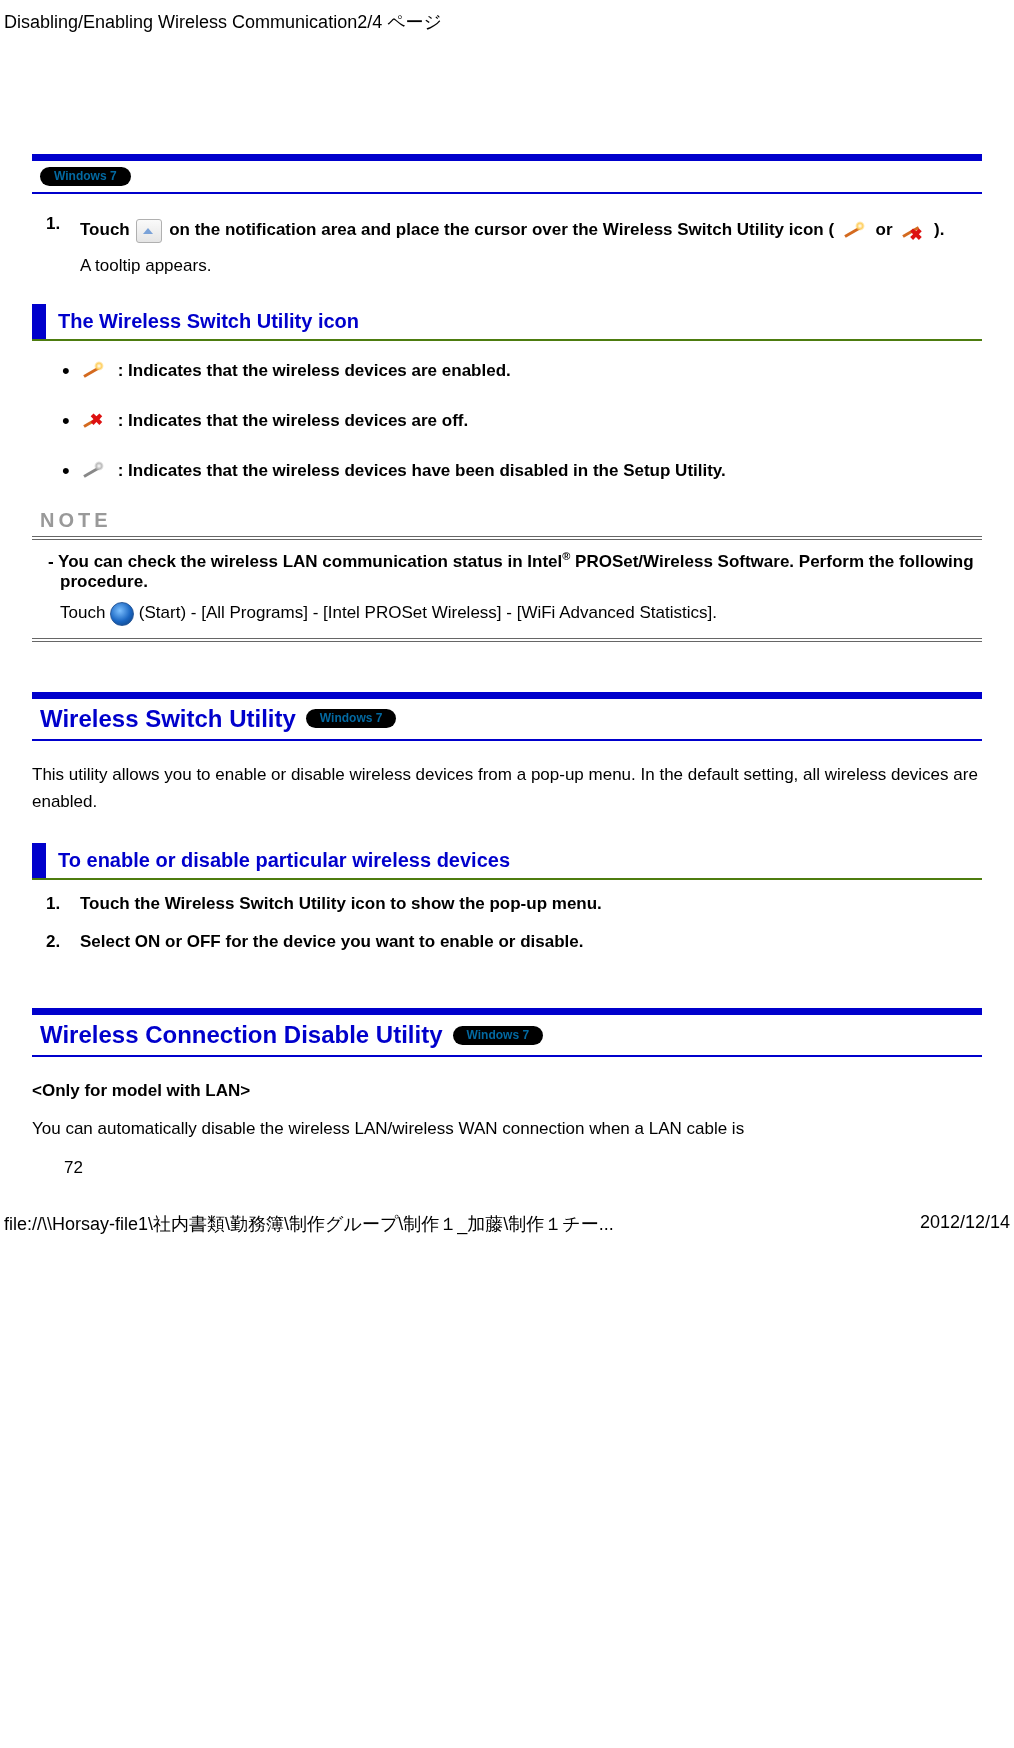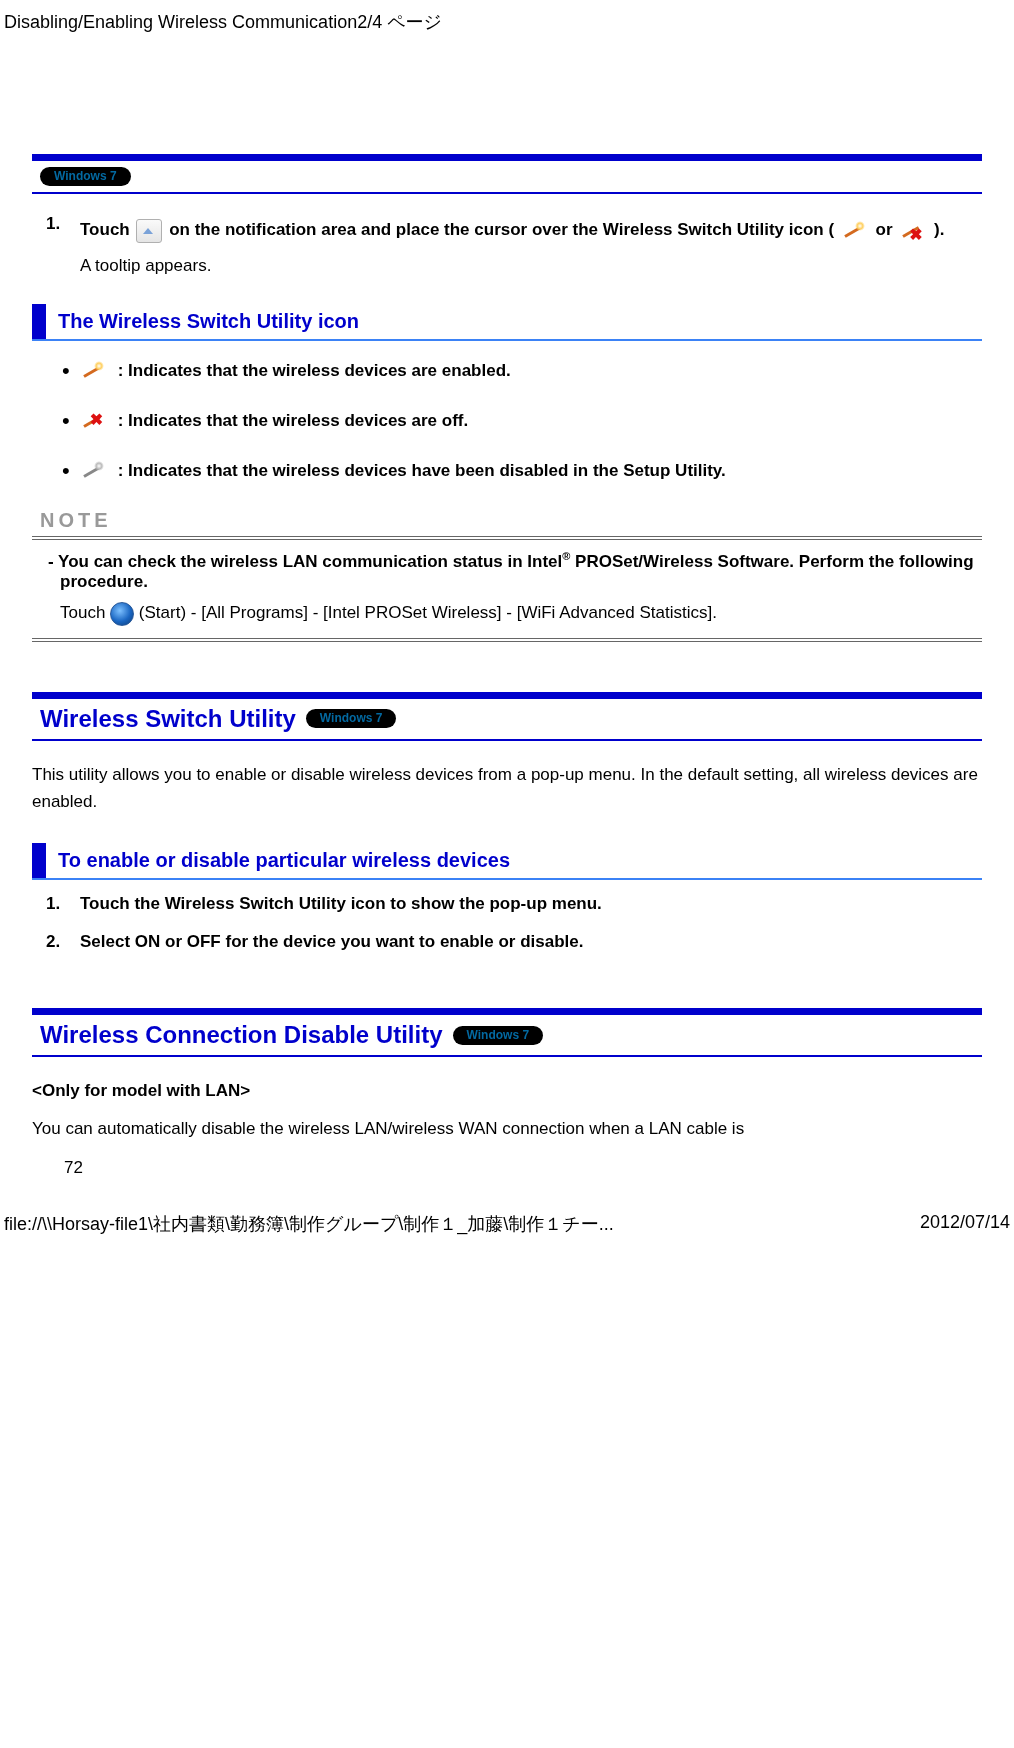--- a/index.html
+++ b/index.html
@@ -62,21 +62,21 @@
     min-width: 20px;
   }
   .li-body {
     flex: 1;
   }
   .bold { font-weight: bold; }
   .sub-indent { margin-left: 48px; margin-top: 10px; margin-bottom: 18px; }
   .h2-band {
     display: flex;
     align-items: stretch;
-    border-bottom: 2px solid #3b82f6;
+    border-bottom: 2px solid #4d7c0f;
     margin-top: 28px;
     margin-bottom: 14px;
   }
   .h2-bar {
     width: 14px;
     background: #0000cc;
     margin-right: 12px;
   }
   .h2-title {
     color: #0000cc;
@@ -293,14 +293,14 @@
     <span class="title">Wireless Connection Disable Utility</span>
     <span class="badge">Windows 7</span>
   </div>
   <div class="bold para">&lt;Only for model with LAN&gt;</div>
   <div class="para" style="margin-bottom:0;">You can automatically disable the wireless LAN/wireless WAN connection when a LAN cable is</div>
   <div class="pg-num">72</div>
 </div>
 
 <div class="footer">
   <div>file://\\Horsay-file1\社内書類\勤務簿\制作グループ\制作１_加藤\制作１チー...</div>
-  <div>2012/07/14</div>
+  <div>2012/12/14</div>
 </div>
 
 </body></html>

